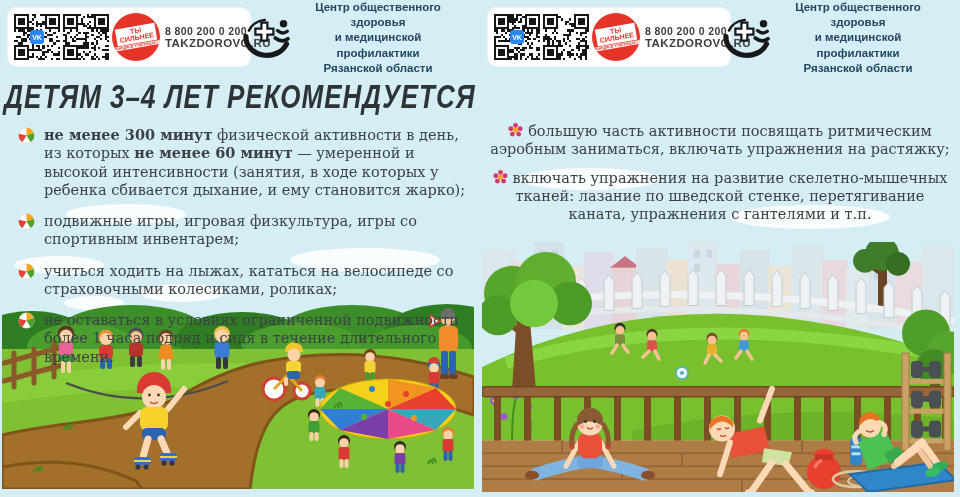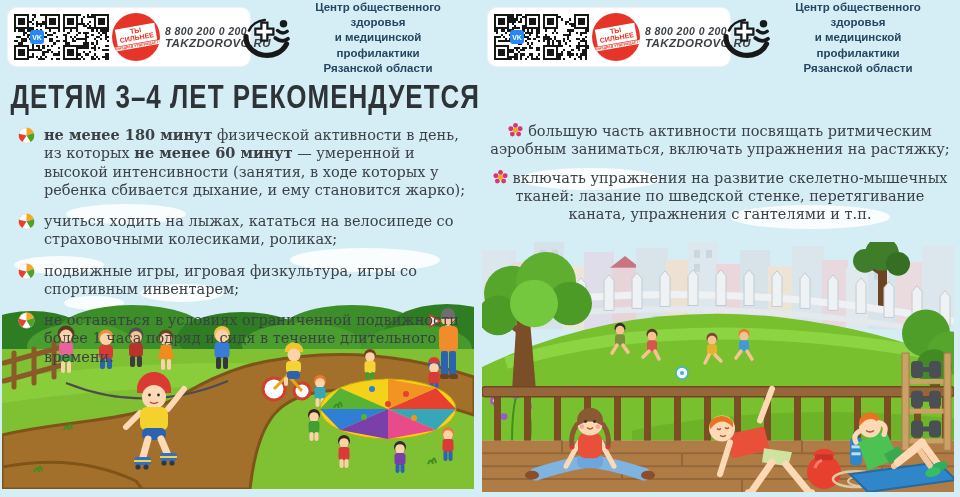--- a/index.html
+++ b/index.html
@@ -14,29 +14,29 @@
   .qrwrap{position:relative;width:46px;height:46px;margin-left:3px;flex:none;}
   svg.qr{width:46px;height:46px;fill:#161616;shape-rendering:crispEdges;background:#fff;}
   .vk{position:absolute;left:16px;top:16px;width:14px;height:14px;background:#2787f5;border-radius:3px;
       color:#fff;font:700 7px "Liberation Sans",sans-serif;display:flex;align-items:center;justify-content:center;}
   .badge{position:relative;width:48px;height:48px;margin-left:3px;border-radius:50%;background:#e63428;flex:none;
          display:flex;flex-direction:column;align-items:center;justify-content:center;overflow:hidden;}
   .badge-band{background:#fff;color:#e63428;font-weight:700;font-size:7px;line-height:1.05;
               padding:1px 3px;transform:rotate(-10deg);text-align:center;white-space:nowrap;}
   .badge-sub{background:#fff;color:#e63428;font-size:3.6px;font-weight:700;margin-top:1px;
              padding:0 2px;transform:rotate(-10deg);white-space:nowrap;}
-  .contact{margin-left:5px;color:#3b4046;font-style:italic;}
+  .contact{margin-left:5px;color:#3b4046;}
   .phone{font-size:10.5px;font-weight:700;letter-spacing:.4px;white-space:nowrap;}
   .site{font-size:11.5px;font-weight:800;letter-spacing:.4px;white-space:nowrap;}
   .brand{position:absolute;left:240px;top:9px;width:222px;height:58px;display:flex;align-items:center;}
   svg.logo{width:54px;height:52px;flex:none;}
   .org{flex:1;text-align:center;color:#24465f;font-size:11.5px;font-weight:700;line-height:1.32;}
 
   
-  .ptitle{position:absolute;left:0;top:82px;width:100%;text-align:right;color:#2e3338;}
+  .ptitle{position:absolute;left:0;top:82px;width:100%;text-align:center;color:#2e3338;font-style:italic;}
   .ptitle span{display:inline-block;font-size:26px;font-weight:800;letter-spacing:1px;
                transform:scaleY(1.25);transform-origin:center;font-family:"Liberation Sans",sans-serif;}
 
   
   .bullets{position:absolute;z-index:2;font-family:"DejaVu Serif",serif;color:#3c4146;font-size:14.5px;line-height:1.26;}
   .bullets-l{left:18px;top:126px;width:448px;}
   .bullets-r{left:10px;top:122px;width:460px;text-align:center;}
   .bullet{margin-bottom:13px;}
   .bullets-l .bullet{display:flex;gap:9px;}
   .bullets-r .bullet{margin-bottom:10px;}
@@ -352,39 +352,39 @@
     <div class="ptitle"><span>ДЕТЯМ 3–4 ЛЕТ РЕКОМЕНДУЕТСЯ</span></div>
 
     <div class="bullets bullets-l hang">
         <div class="bullet">
           <svg class="bicon" viewBox="0 0 20 20">
     <circle cx="10" cy="10" r="9" fill="#fff" stroke="#d8d2c2" stroke-width="0.7"></circle>
     <path d="M10 10 L10 1 A9 9 0 0 1 18.5 7.2 Z" fill="#f5a623"></path>
     <path d="M10 10 L18.5 7.2 A9 9 0 0 1 14.8 17.6 Z" fill="#4ca32a"></path>
     <path d="M10 10 L5.2 17.6 A9 9 0 0 1 1.2 8 Z" fill="#e8402f"></path>
   </svg>
-          <p class="btext"><b>не менее 180 минут</b><span> физической активности в день, из которых </span><b>не менее 60 минут</b><span> — умеренной и высокой интенсивности (занятия, в ходе которых у ребенка сбивается дыхание, и ему становится жарко);</span></p>
+          <p class="btext"><b>не менее 300 минут</b><span> физической активности в день, из которых </span><b>не менее 60 минут</b><span> — умеренной и высокой интенсивности (занятия, в ходе которых у ребенка сбивается дыхание, и ему становится жарко);</span></p>
+        </div>
+        <div class="bullet">
+          <svg class="bicon" viewBox="0 0 20 20">
+    <circle cx="10" cy="10" r="9" fill="#fff" stroke="#d8d2c2" stroke-width="0.7"></circle>
+    <path d="M10 10 L10 1 A9 9 0 0 1 18.5 7.2 Z" fill="#f5a623"></path>
+    <path d="M10 10 L18.5 7.2 A9 9 0 0 1 14.8 17.6 Z" fill="#4ca32a"></path>
+    <path d="M10 10 L5.2 17.6 A9 9 0 0 1 1.2 8 Z" fill="#e8402f"></path>
+  </svg>
+          <p class="btext"><span>подвижные игры, игровая физкультура, игры со спортивным инвентарем;</span></p>
         </div>
         <div class="bullet">
           <svg class="bicon" viewBox="0 0 20 20">
     <circle cx="10" cy="10" r="9" fill="#fff" stroke="#d8d2c2" stroke-width="0.7"></circle>
     <path d="M10 10 L10 1 A9 9 0 0 1 18.5 7.2 Z" fill="#f5a623"></path>
     <path d="M10 10 L18.5 7.2 A9 9 0 0 1 14.8 17.6 Z" fill="#4ca32a"></path>
     <path d="M10 10 L5.2 17.6 A9 9 0 0 1 1.2 8 Z" fill="#e8402f"></path>
   </svg>
           <p class="btext"><span>учиться ходить на лыжах, кататься на велосипеде со страховочными колесиками, роликах;</span></p>
-        </div>
-        <div class="bullet">
-          <svg class="bicon" viewBox="0 0 20 20">
-    <circle cx="10" cy="10" r="9" fill="#fff" stroke="#d8d2c2" stroke-width="0.7"></circle>
-    <path d="M10 10 L10 1 A9 9 0 0 1 18.5 7.2 Z" fill="#f5a623"></path>
-    <path d="M10 10 L18.5 7.2 A9 9 0 0 1 14.8 17.6 Z" fill="#4ca32a"></path>
-    <path d="M10 10 L5.2 17.6 A9 9 0 0 1 1.2 8 Z" fill="#e8402f"></path>
-  </svg>
-          <p class="btext"><span>подвижные игры, игровая физкультура, игры со спортивным инвентарем;</span></p>
         </div>
         <div class="bullet">
           <svg class="bicon" viewBox="0 0 20 20">
     <circle cx="10" cy="10" r="9" fill="#fff" stroke="#d8d2c2" stroke-width="0.7"></circle>
     <path d="M10 10 L10 1 A9 9 0 0 1 18.5 7.2 Z" fill="#f5a623"></path>
     <path d="M10 10 L18.5 7.2 A9 9 0 0 1 14.8 17.6 Z" fill="#4ca32a"></path>
     <path d="M10 10 L5.2 17.6 A9 9 0 0 1 1.2 8 Z" fill="#e8402f"></path>
   </svg>
           <p class="btext"><span>не оставаться в условиях ограниченной подвижности более 1 часа подряд и сидя в течение длительного времени.</span></p>
         </div>

